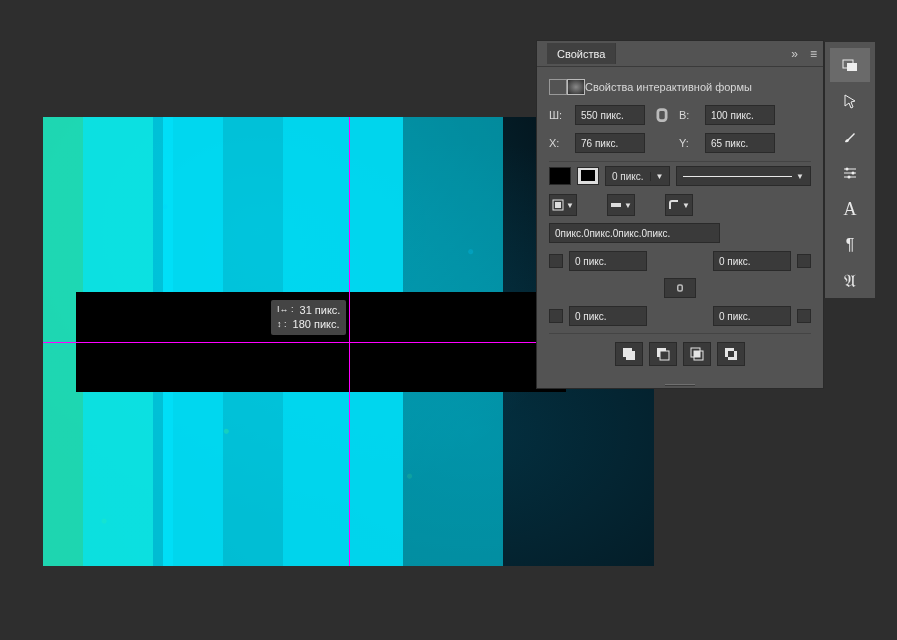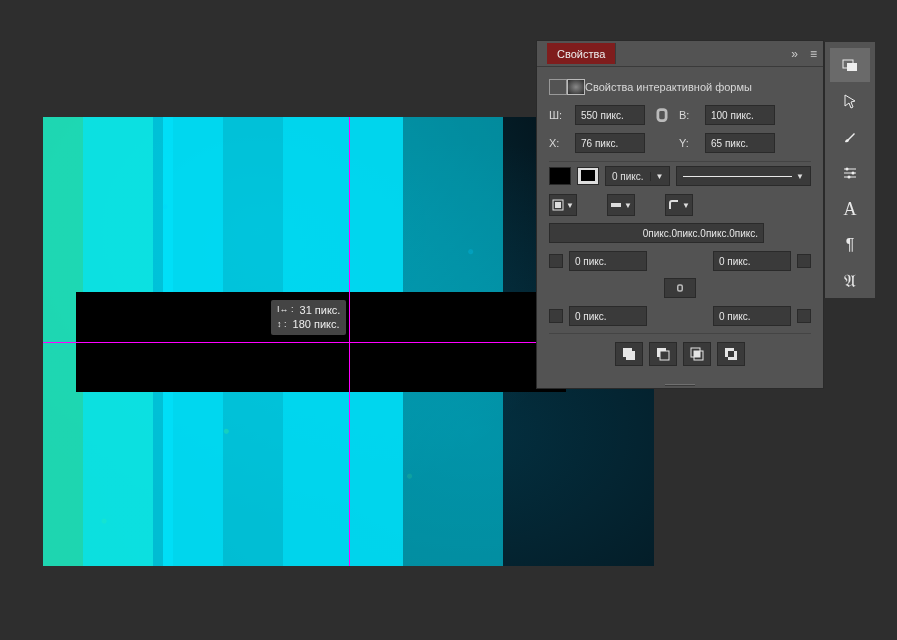--- a/index.html
+++ b/index.html
@@ -77,21 +77,21 @@
     z-index: 10;
   }
   .panel-header {
     display: flex; align-items: center;
     height: 26px;
     background: #535353;
     border-bottom: 1px solid #3a3a3a;
     padding-left: 10px;
   }
   .panel-tab {
-    background: #7f1d1d;
+    background: #404040;
     color: #eee;
     padding: 5px 10px 4px;
     font-size: 11px;
     border-right: 1px solid #3a3a3a;
   }
   .panel-header-spacer { flex: 1; }
   .panel-collapse, .panel-menu { padding: 4px 6px; color:#ccc; font-size:12px; cursor:pointer; }
   
   .panel-body { padding: 12px 12px 4px; }
   .panel-row { display: flex; align-items: center; gap: 6px; margin-bottom: 8px; flex-wrap: wrap; }
@@ -101,21 +101,21 @@
   
   .input-dark {
     background: #3a3a3a;
     border: 1px solid #2a2a2a;
     color: #e8e8e8;
     font-size: 10px;
     padding: 2px 5px;
     height: 20px;
     width: 70px;
   }
-  .input-dark.wide { width: 215px; text-align: right; }
+  .input-dark.wide { width: 171px; }
   .input-dark.short { width: 78px; }
   
   .link-icon {
     width: 22px; height:20px;
     display:flex; align-items:center; justify-content:center;
     color:#bbb;
   }
   
   .swatch {
     width: 22px; height: 18px;

